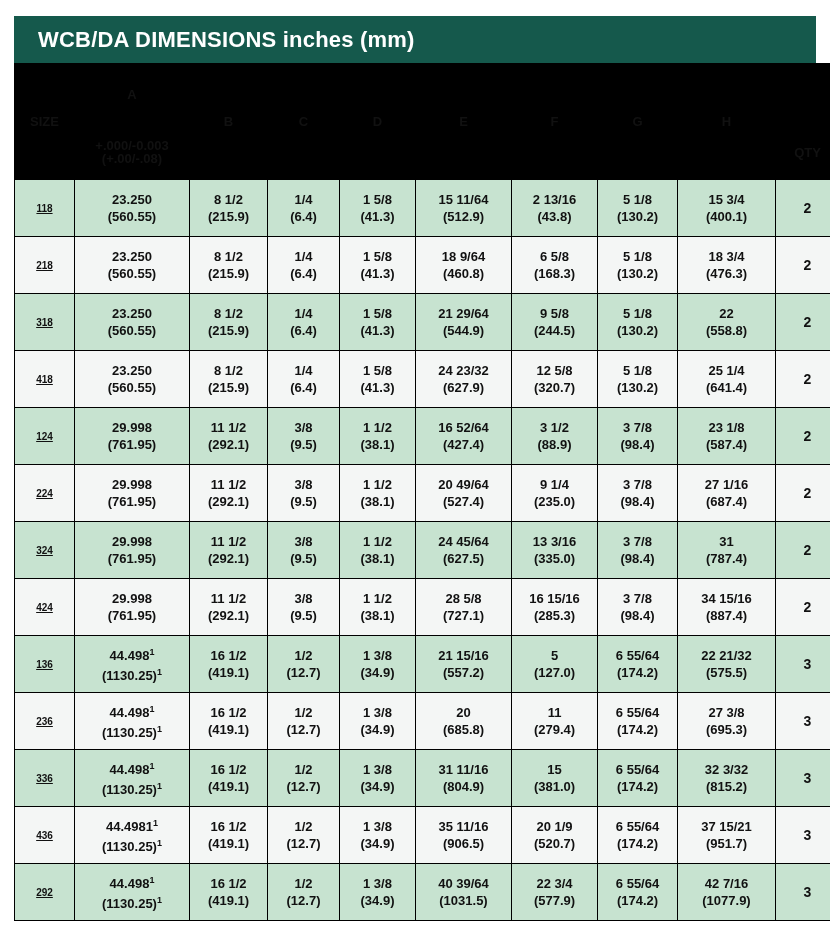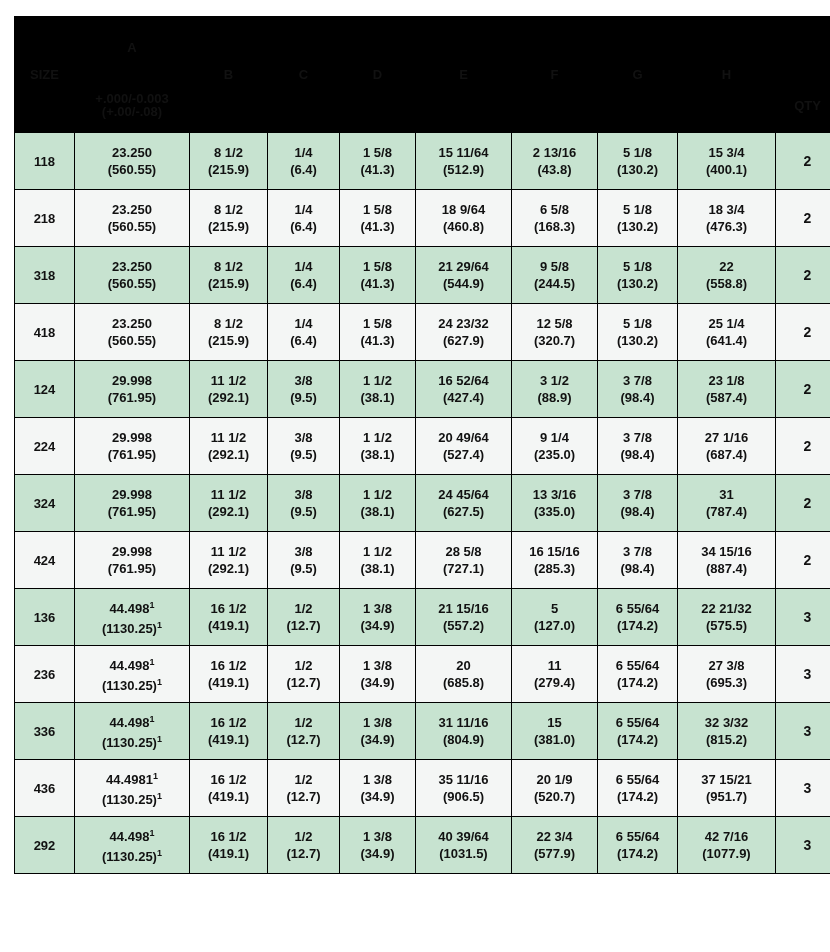--- a/index.html
+++ b/index.html
@@ -80,21 +80,22 @@
     background: #f4f6f5;
   }
   tbody td {
     height: 56px;
     line-height: 17px;
     font-weight: bold;
     font-size: 13.5px;
     padding: 0;
   }
   tbody td.size-cell {
-    font-size: 13px;
+    font-size: 10px;
+    text-decoration: underline;
   }
   tbody td .v1 { display: block; }
   tbody td .v2 { display: block; }
   tbody td.qty-cell { font-size: 14px; }
   sup { font-size: 9px; vertical-align: super; }
   .col-size { width: 60px; }
   .col-a { width: 115px; }
   .col-b { width: 78px; }
   .col-c { width: 72px; }
   .col-d { width: 76px; }
@@ -103,20 +104,21 @@
   .col-g { width: 80px; }
   .col-h { width: 98px; }
   .col-qty { width: 64px; }
 </style>
 </head>
 <body>
 
 <div id="page">
   <div class="sheet">
 
+    <div class="title-bar">WCB/DA DIMENSIONS inches (mm)</div>
 
     <table class="dims">
       <colgroup>
         <col class="col-size">
           <col class="col-a">
           <col class="col-b">
           <col class="col-c">
         <col class="col-d">
           <col class="col-e">
           <col class="col-f">

